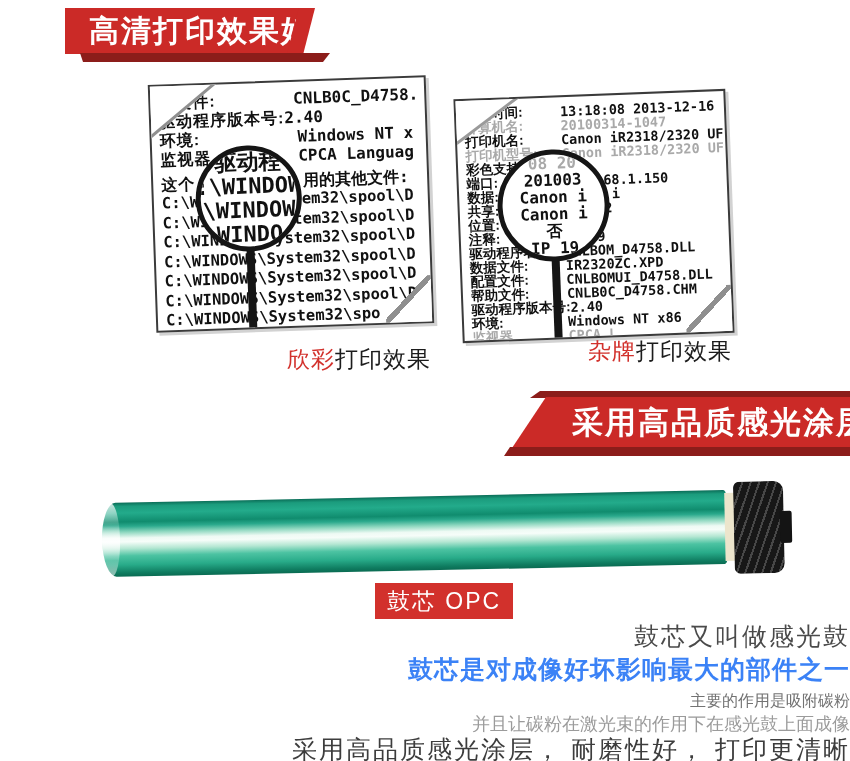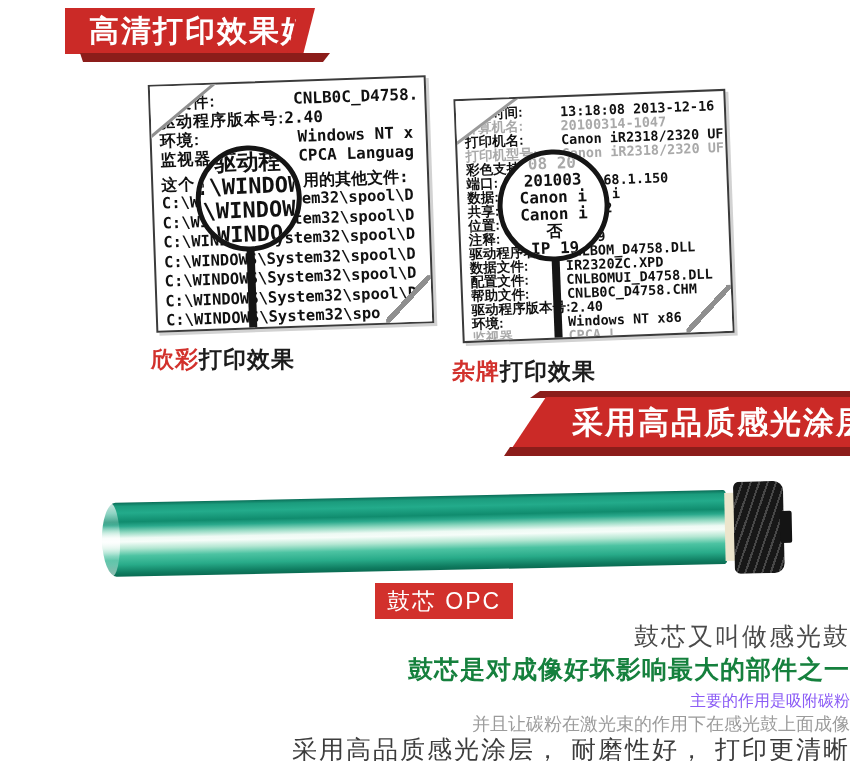--- a/index.html
+++ b/index.html
@@ -59,23 +59,23 @@
   .mag-lines{text-align:center;font-weight:700;font-family:"DejaVu Sans Mono","Liberation Mono",monospace;}
   .mag-left .mag-line{font-size:22px;line-height:24px;white-space:nowrap;}
   .mag-right .mag-line{font-size:16px;line-height:17px;white-space:nowrap;}
   .mag-line.cjk{font-family:"Liberation Sans",sans-serif;}
   .mag-line.faded{color:#a9a9a9;}
   .mag-handle{position:absolute;width:8px;background:#151515;z-index:4;}
   .handle-left{left:91px;top:162px;height:86px;}
   .handle-right{left:90px;top:158px;height:86px;}
 
   
-  .caption{position:absolute;width:280px;text-align:left;font-size:23px;font-weight:bold;color:#1c1c1c;letter-spacing:1px;}
+  .caption{position:absolute;width:280px;text-align:right;font-size:23px;font-weight:normal;color:#1c1c1c;letter-spacing:1px;}
   .cap-left{left:151px;top:344px;}
-  .cap-right{left:452px;top:356px;}
+  .cap-right{left:452px;top:336px;}
   .caption .brand{color:#d2312c;}
 
   
   .drum-wrap{position:absolute;left:92px;top:485px;width:700px;height:100px;transform:rotate(-1.2deg);}
   .drum-body{position:absolute;left:10px;top:11px;width:625px;height:74px;
      border-radius:14px 3px 3px 14px / 37px 6px 6px 37px;
      background:linear-gradient(180deg,
         #0b6e58 0%, #1b9c7d 5%, #23ab8b 14%, #108c6e 26%, #2aa98c 32%,
         #8fd8c0 40%, #eefaf4 48%, #f6fdf9 53%, #b5e7d3 62%,
         #4cc3a2 72%, #28ab89 84%, #0f7c60 95%, #0a6b52 100%);}
@@ -86,22 +86,22 @@
   .drum-gear{position:absolute;left:642px;top:3px;width:50px;height:92px;background:#171717;
      background-image:repeating-linear-gradient(110deg,#474747 0 2px,#171717 2px 8px);
      border-radius:6px 10px 10px 6px;}
   .drum-nub{position:absolute;left:688px;top:33px;width:12px;height:32px;background:#141414;border-radius:2px;}
 
   
   .opc-label{position:absolute;left:375px;top:583px;width:138px;height:36px;line-height:36px;
      background:#d2312c;color:#fff;font-size:23px;text-align:center;letter-spacing:2px;}
   .tline{position:absolute;left:0;width:850px;text-align:right;white-space:nowrap;}
   .t1{top:620px;font-size:25px;color:#4a4a4a;letter-spacing:2px;}
-  .t2{top:653px;font-size:25px;color:#15803d;font-weight:bold;letter-spacing:1px;}
-  .t3{top:691px;font-size:16px;color:#8b5cf6;}
+  .t2{top:653px;font-size:25px;color:#3b82f6;font-weight:bold;letter-spacing:1px;}
+  .t3{top:691px;font-size:16px;color:#737373;}
   .t4{top:712px;font-size:18px;color:#9b9b9b;}
   .t5{top:733px;font-size:25px;color:#3d3d3d;letter-spacing:2px;}
 </style>
 </head>
 <body>
 
 <div id="page">
 
   <div class="ribbon ribbon-top">
     <span>高清打印效果好</span>

